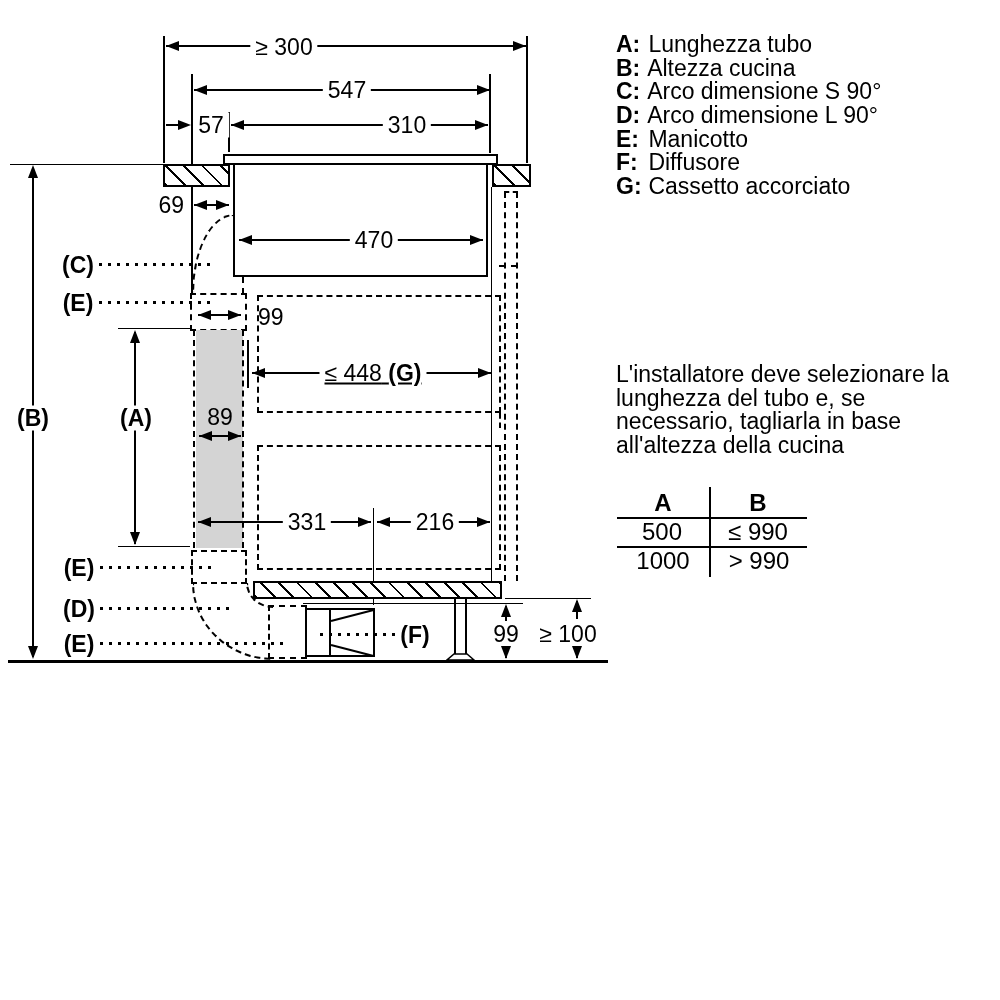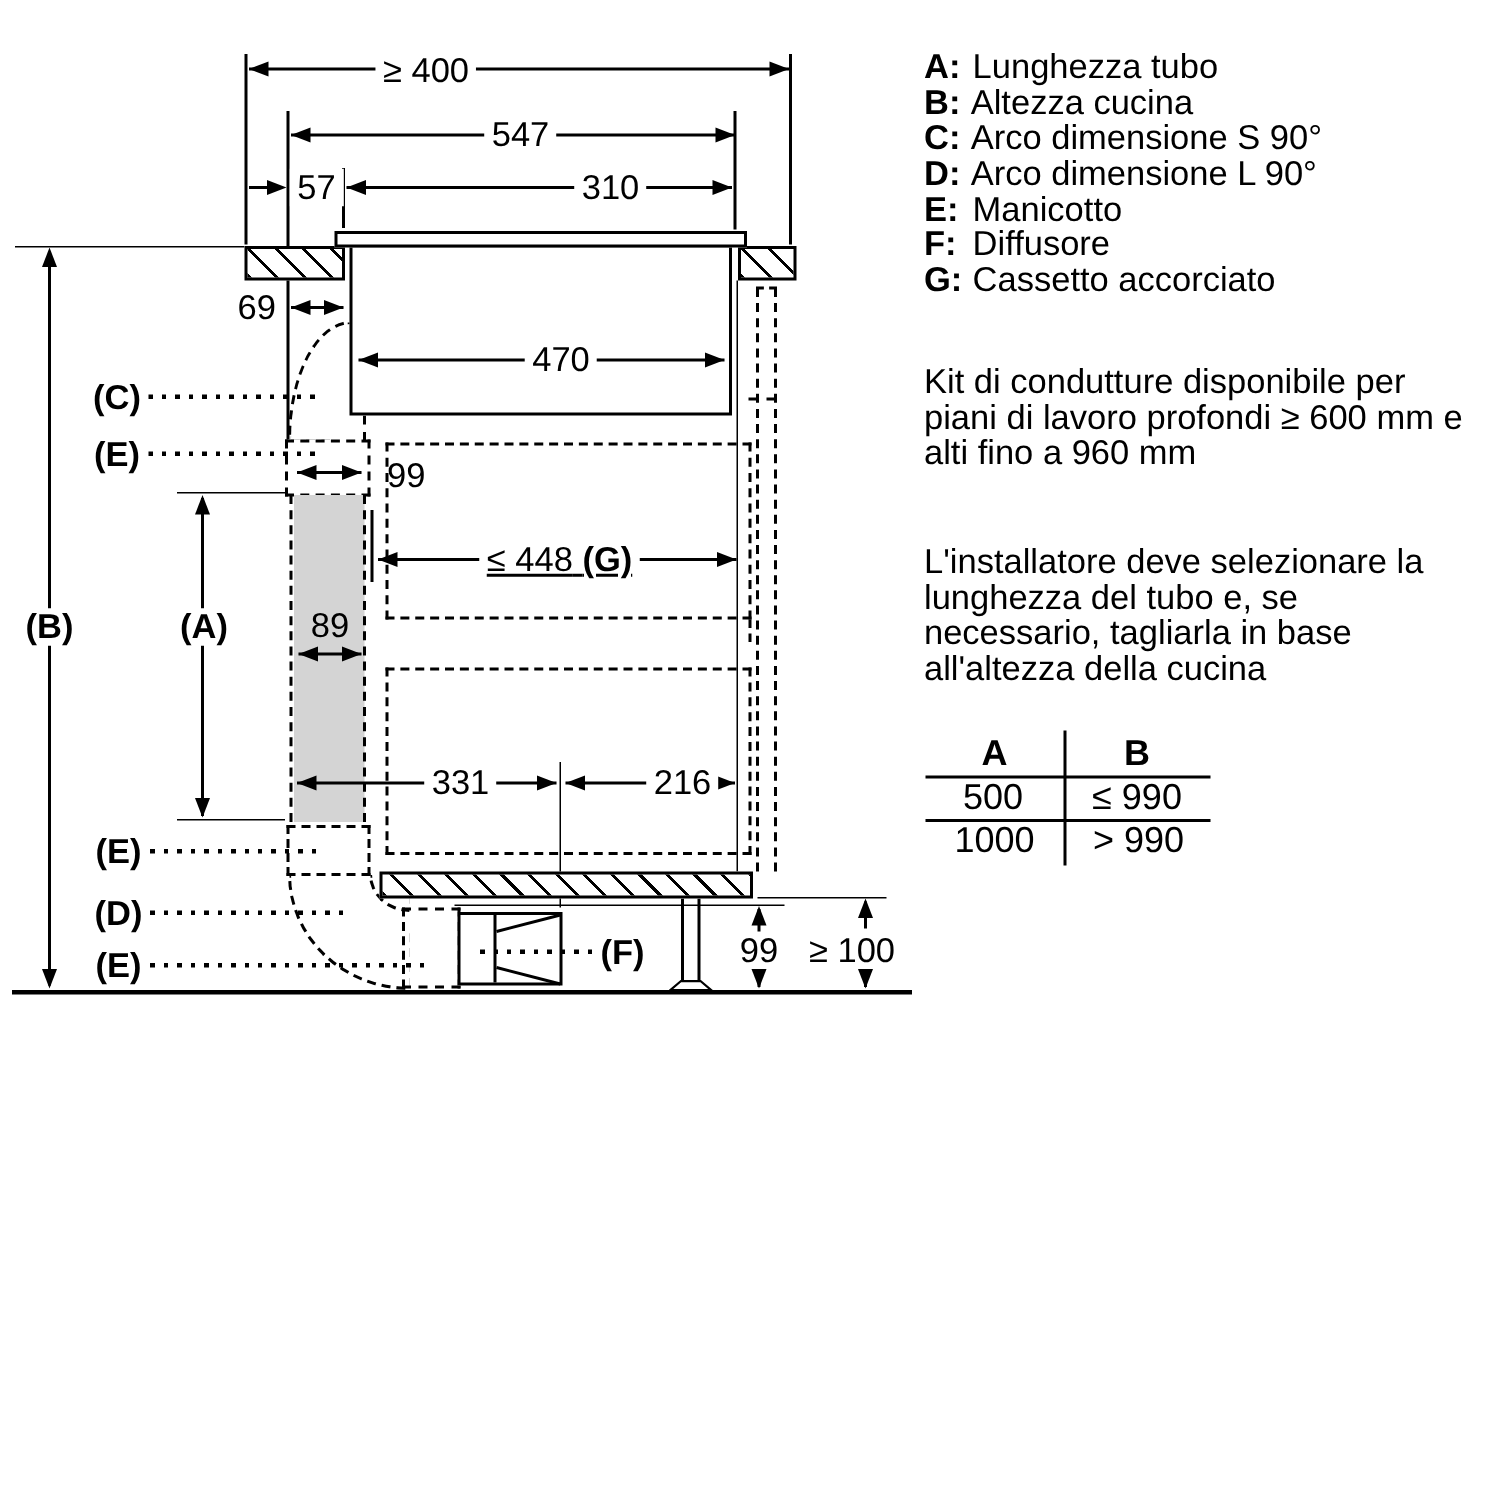--- a/index.html
+++ b/index.html
@@ -43,21 +43,21 @@
 <body>
 
 <div id="stage">
 
 
   <div class="vl thin" style="left:163px;top:36px;height:127px;"></div>
   <div class="vl thin" style="left:526px;top:36px;height:127px;"></div>
   <div class="hl thin" style="left:166px;top:45px;width:360px;"></div>
   <div class="ar l" style="left:166px;top:41px;"></div>
   <div class="ar r" style="left:513px;top:41px;"></div>
-  <div class="dimtxt" style="left:284px;top:47px;">≥ 400</div>
+  <div class="dimtxt" style="left:284px;top:47px;">≥ 300</div>
 
   <div class="vl thin" style="left:191px;top:74px;height:219px;"></div>
   <div class="vl thin" style="left:489px;top:74px;height:79px;"></div>
   <div class="hl thin" style="left:194px;top:89px;width:296px;"></div>
   <div class="ar l" style="left:194px;top:85px;"></div>
   <div class="ar r" style="left:477px;top:85px;"></div>
   <div class="dimtxt" style="left:347px;top:90px;">547</div>
 
   <div class="vl thin" style="left:228px;top:112px;height:40px;"></div>
   <div class="hl thin" style="left:166px;top:124px;width:14px;"></div>
@@ -133,21 +133,21 @@
   <div class="ar r" style="left:478px;top:368px;"></div>
   <div class="dimtxt" style="left:373px;top:373px;text-decoration:underline;"><span>≤ 448</span> <b>(G)</b></div>
 
   <div class="hl thin" style="left:198px;top:521px;width:173px;"></div>
   <div class="ar l" style="left:198px;top:517px;"></div>
   <div class="ar r" style="left:358px;top:517px;"></div>
   <div class="dimtxt" style="left:307px;top:522px;">331</div>
   <div class="hl thin" style="left:377px;top:521px;width:113px;"></div>
   <div class="ar l" style="left:377px;top:517px;"></div>
   <div class="ar r" style="left:477px;top:517px;"></div>
-  <div class="dimtxt" style="left:435px;top:522px;margin-left:20px;">216</div>
+  <div class="dimtxt" style="left:435px;top:522px;">216</div>
   <div class="vl hair" style="left:373px;top:508px;height:97px;"></div>
 
   <div class="dash-rect" style="left:191px;top:550px;width:52px;height:30px;"></div>
   <div class="arc-bl" style="left:192px;top:583px;width:79px;height:75px;"></div>
   <div class="arc-bl" style="left:246px;top:583px;width:25px;height:23px;"></div>
   <div class="dash-rect" style="left:268px;top:605px;width:35px;height:50px;"></div>
 
   <div class="solid-rect hatch" style="left:253px;top:581px;width:249px;height:18px;z-index:2;"></div>
   <div class="hl hair" style="left:303px;top:603px;width:220px;"></div>
   <div class="hl hair" style="left:505px;top:598px;width:86px;"></div>
@@ -188,23 +188,20 @@
   <div class="dimtxt" style="left:568px;top:634px;background:transparent;">≥ 100</div>
 
   <div class="txt legend-item" style="left:616px;top:57px;"><b>B:</b> <span>Altezza cucina</span></div>
   <div class="txt legend-item" style="left:616px;top:33px;"><b>A:</b> <span>Lunghezza tubo</span></div>
   <div class="txt legend-item" style="left:616px;top:80px;"><b>C:</b> <span>Arco dimensione S 90°</span></div>
   <div class="txt legend-item" style="left:616px;top:104px;"><b>D:</b> <span>Arco dimensione L 90°</span></div>
   <div class="txt legend-item" style="left:616px;top:128px;"><b>E:</b> <span>Manicotto</span></div>
   <div class="txt legend-item" style="left:616px;top:151px;"><b>F:</b> <span>Diffusore</span></div>
   <div class="txt legend-item" style="left:616px;top:175px;"><b>G:</b> <span>Cassetto accorciato</span></div>
 
-  <div class="txt note" style="left:616px;top:243px;width:370px;">Kit di condutture disponibile per
-piani di lavoro profondi ≥ 600 mm e
-alti fino a 960 mm</div>
   <div class="txt note" style="left:616px;top:363px;width:370px;">L'installatore deve selezionare la
 lunghezza del tubo e, se
 necessario, tagliarla in base
 all'altezza della cucina</div>
 
   <div class="vl thin" style="left:709px;top:487px;height:90px;"></div>
   <div class="hl thin" style="left:617px;top:517px;width:190px;"></div>
   <div class="hl thin" style="left:617px;top:546px;width:190px;"></div>
   <div class="tcell hdr" style="left:663px;top:503px;">A</div>
   <div class="tcell hdr" style="left:758px;top:503px;">B</div>

